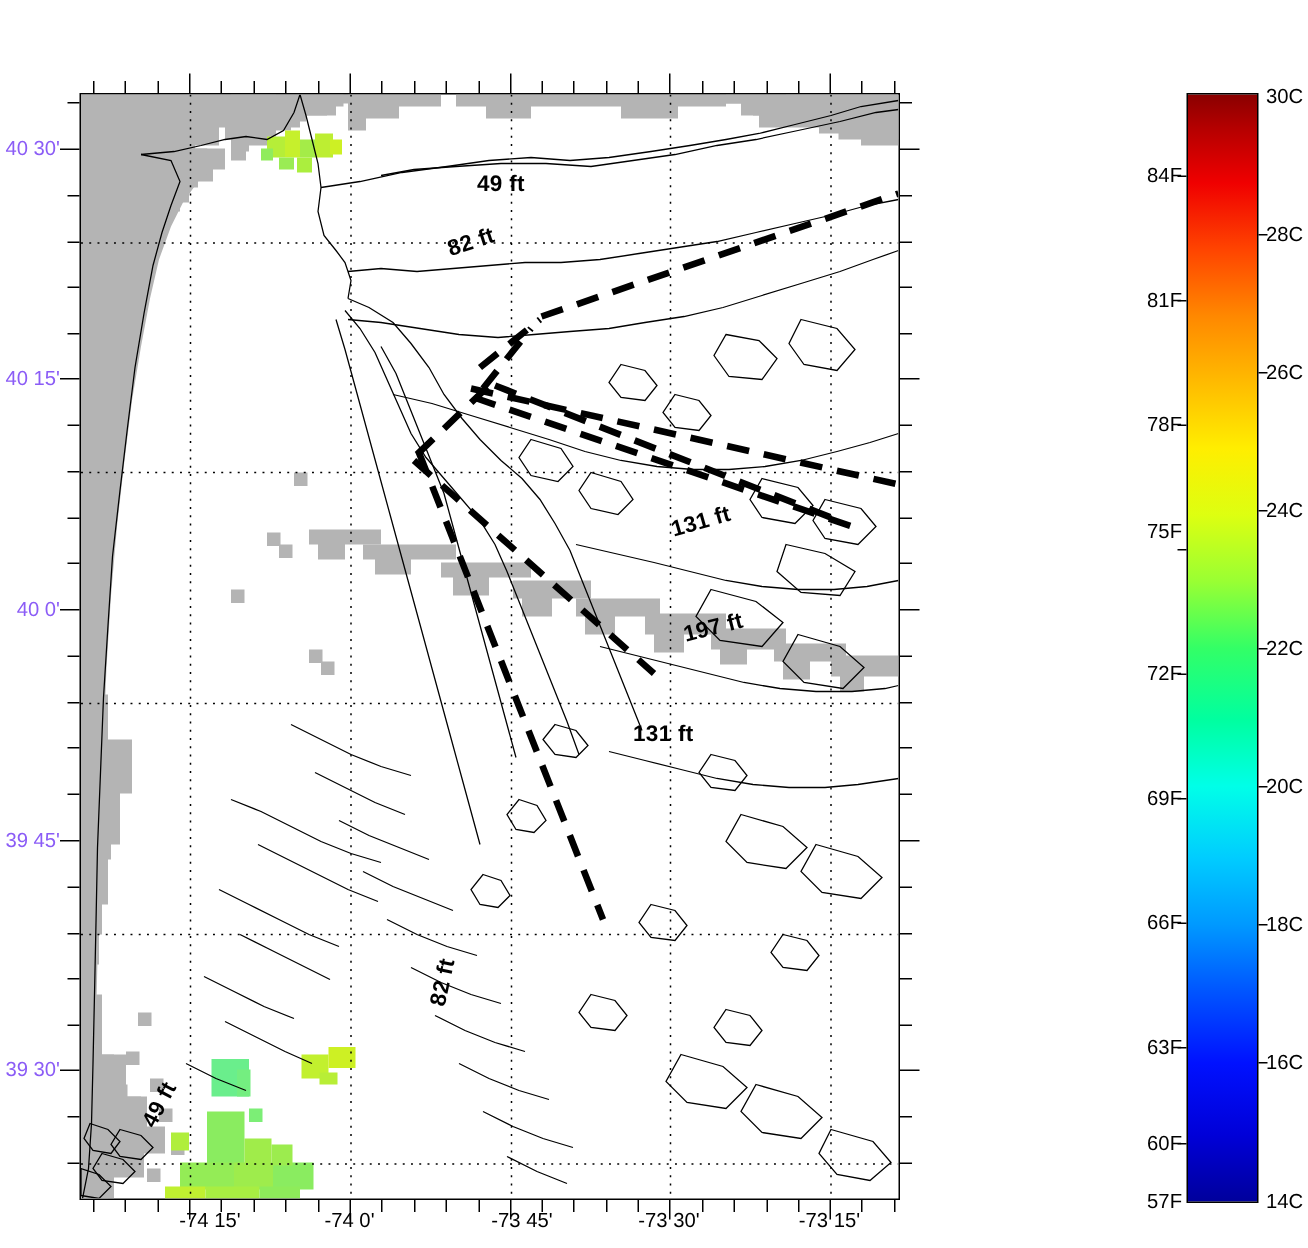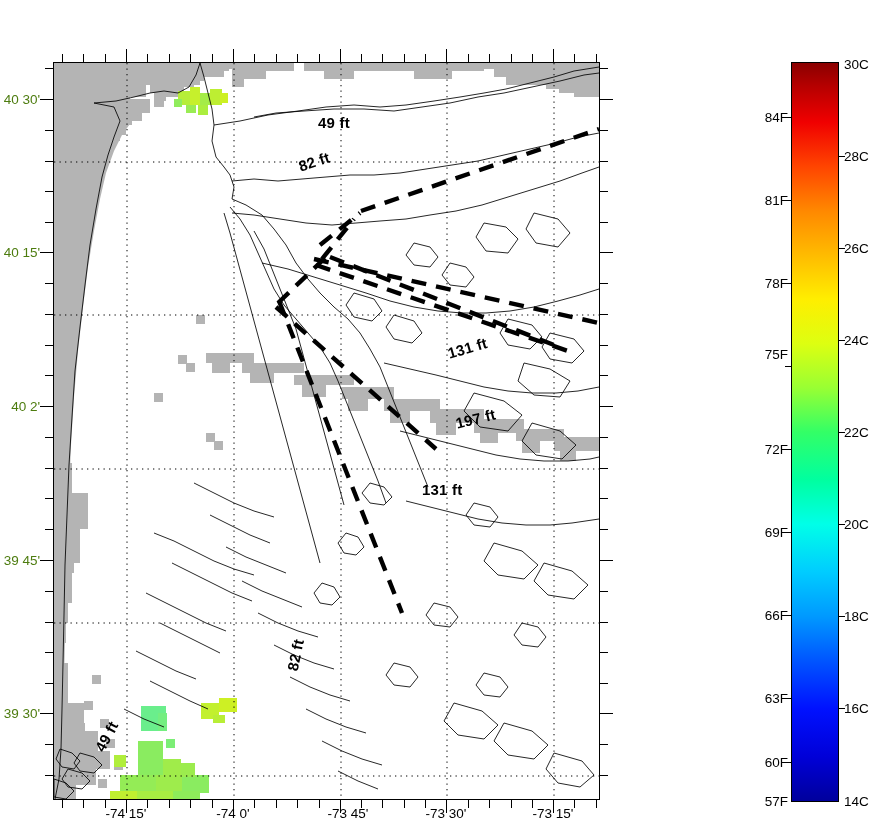--- a/index.html
+++ b/index.html
@@ -60,21 +60,21 @@
   .tick-top-major   { top: -13px; width: 1.4px; height: 13px; }
 
   #tick-layer { position: absolute; left: 53px; top: 62px; width: 547px; height: 738px; }
 
   
   .lat-label {
     position: absolute;
     right: 872px;
     text-align: right;
     font-size: 13.5px;
-    color: #4d7c0f;
+    color: #8b5cf6;
     white-space: nowrap;
   }
   #lat-label-layer {
     position: absolute; left: 0; top: 62px; width: 40px; height: 738px;
   }
   #lat-label-layer .lat-label {
     right: 0; left: auto; width: 40px;
     transform: translateY(-50%);
   }
   #lon-label-layer {
@@ -481,27 +481,27 @@
     <div class="tick tick-top" style="left:436px"></div>
     <div class="tick tick-top" style="left:458px"></div>
     <div class="tick tick-top" style="left:479px"></div>
     <div class="tick tick-top" style="left:521px"></div>
     <div class="tick tick-top" style="left:543px"></div>
   </div>
 
   <div id="lat-label-layer">
     <div class="lat-label" style="top:37px">40 30'</div>
     <div class="lat-label" style="top:190px">40 15'</div>
-    <div class="lat-label" style="top:344px">40 2'</div>
+    <div class="lat-label" style="top:344px">40 0'</div>
     <div class="lat-label" style="top:498px">39 45'</div>
     <div class="lat-label" style="top:651px">39 30'</div>
   </div>
 
   <div id="lon-label-layer">
-    <div class="lon-label" style="left:73px">-74 15'</div>
+    <div class="lon-label" style="left:87px">-74 15'</div>
     <div class="lon-label" style="left:180px">-74 0'</div>
     <div class="lon-label" style="left:295px">-73 45'</div>
     <div class="lon-label" style="left:393px">-73 30'</div>
     <div class="lon-label" style="left:500px">-73 15'</div>
   </div>
 
   <div id="depth-layer" style="position:absolute;left:0;top:0;width:696px;height:832px;pointer-events:none;">
     <div class="depth-label" style="left:318px;top:114px;transform:rotate(0deg);">49 ft</div>
     <div class="depth-label" style="left:299px;top:158px;transform:rotate(-18deg);">82 ft</div>
     <div class="depth-label" style="left:448px;top:345px;transform:rotate(-16deg);">131 ft</div>

